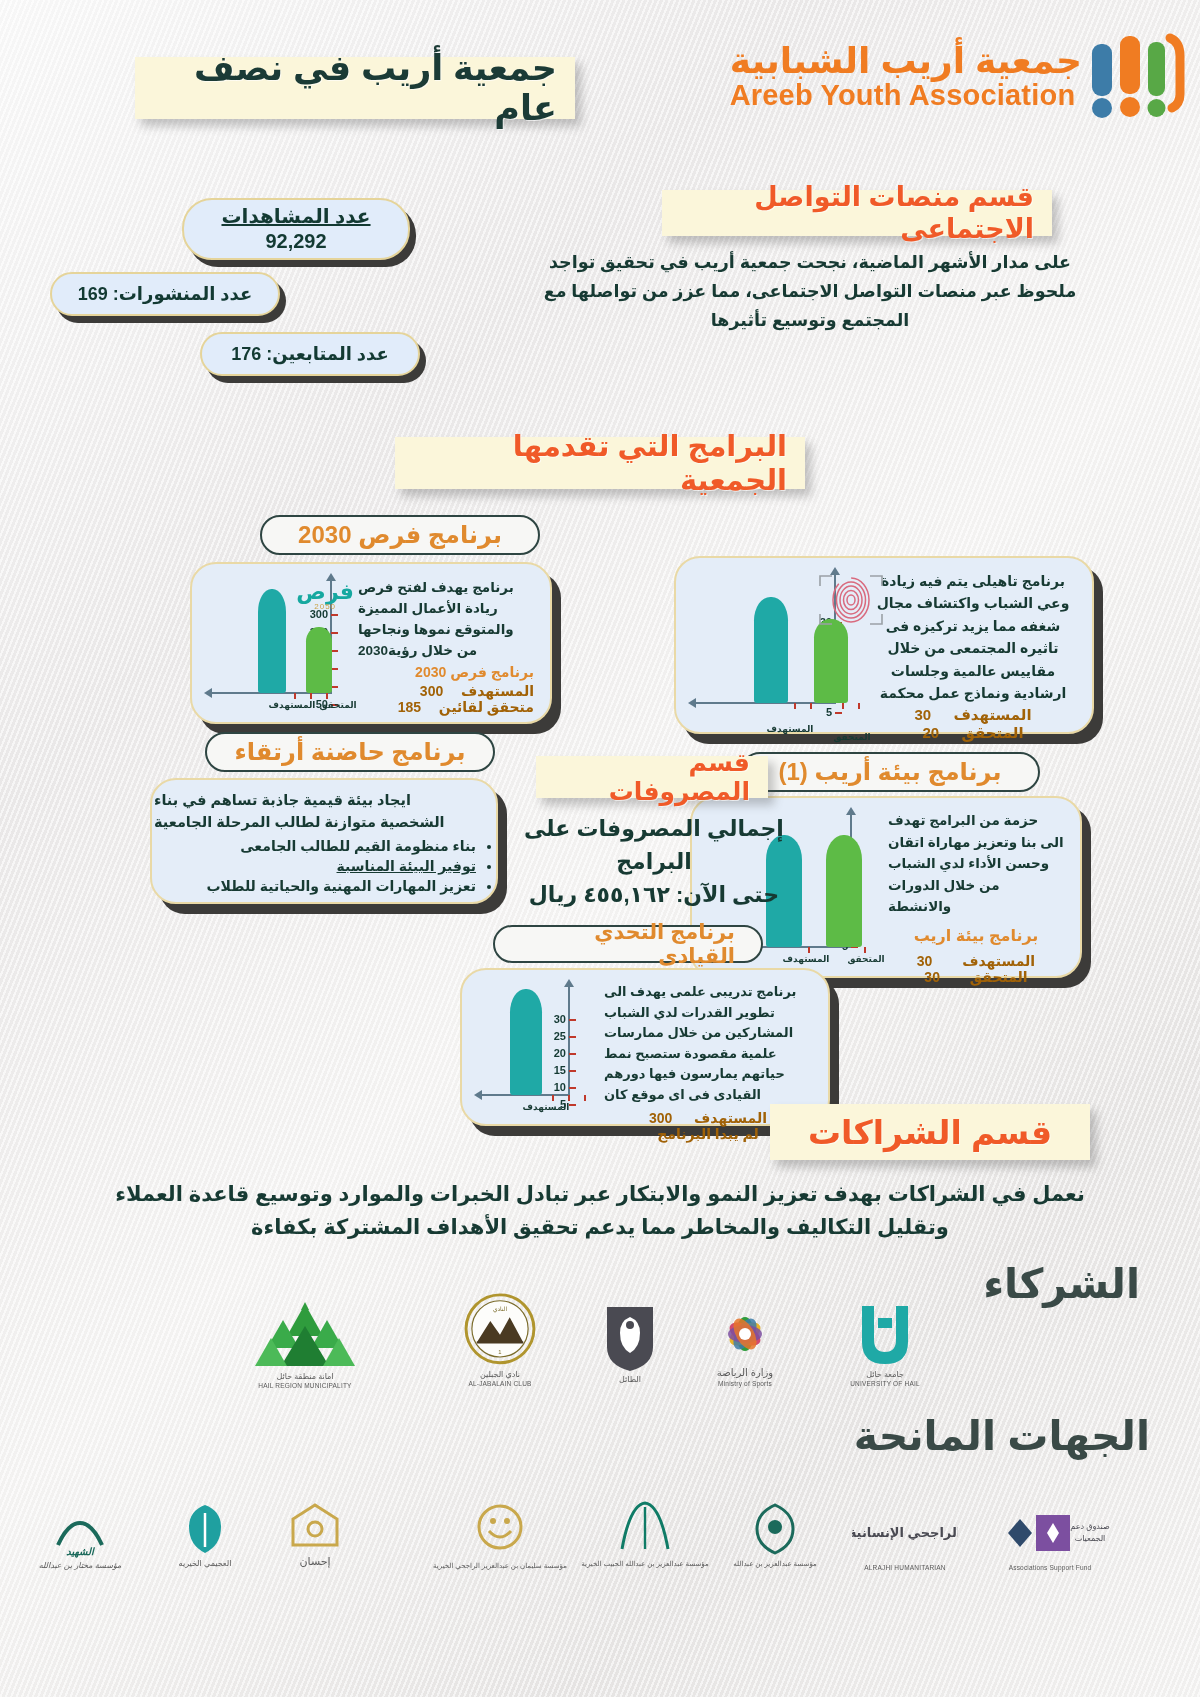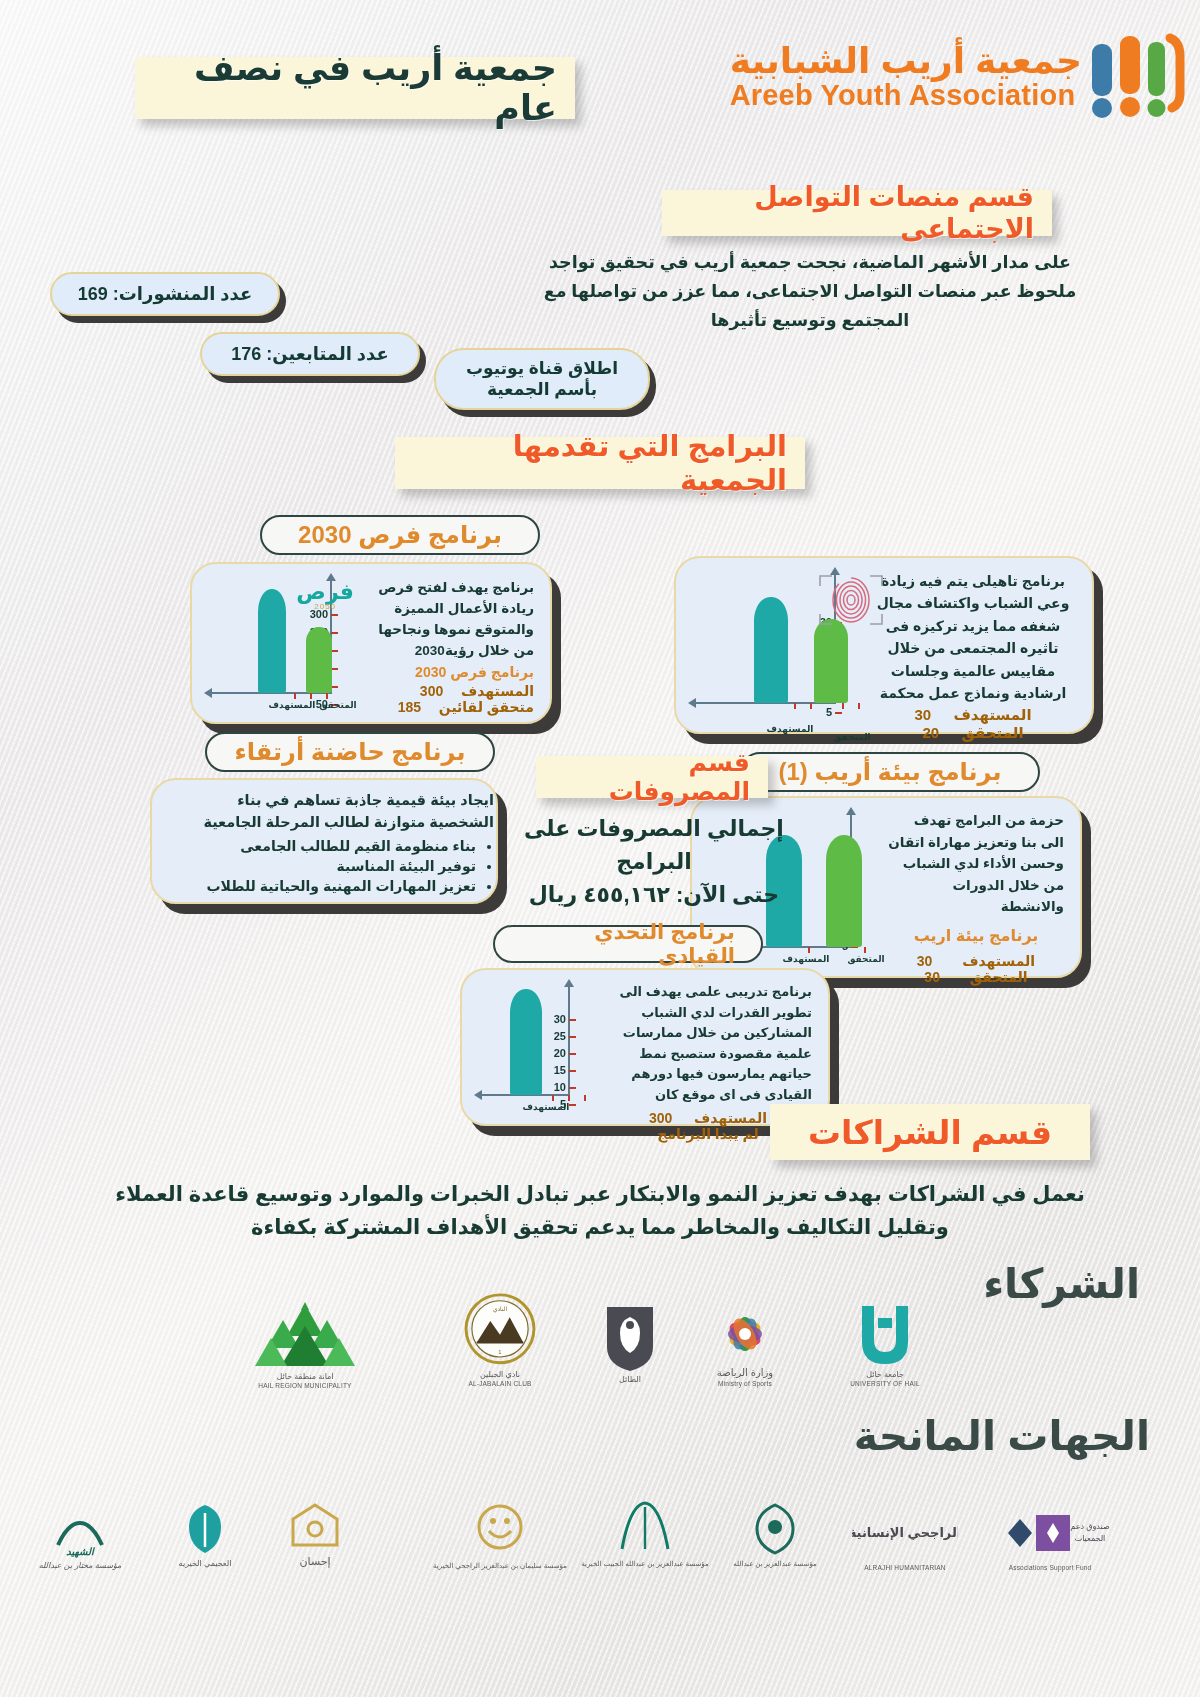--- a/index.html
+++ b/index.html
@@ -58,21 +58,21 @@
     border:2px solid #e5d49a;
     border-radius:30px;
     box-shadow: 6px 7px 0 #3c3b39;
     display:flex;align-items:center;justify-content:center;
     color:#133a33;font-weight:bold;
     text-align:center;
     line-height:1.25;
   }
   .body-ar{
     color:#173a33; font-weight:bold; line-height:1.65;
-    text-align:right;
+    text-align:left;
   }
   .orange-sub{ color:#e08a2e; font-weight:bold; }
 
   
   .chart { position:relative; }
   .chart .yaxis-line{
     position:absolute; left:auto; right:26px; top:4px; bottom:16px;
     width:2px; background:#5f7a8c;
   }
   .chart .yaxis-line:after{
@@ -145,35 +145,35 @@
   <div class="abs yellowbar" style="right:625px; top:57px; width:440px; height:62px;">
     <span class="t" style="font-size:35px; color:#1b3b36;">جمعية أريب في نصف عام</span>
   </div>
 
   <div class="abs yellowbar" style="right:148px; top:190px; width:390px; height:46px;">
     <span class="t" style="font-size:27px;">قسم منصات التواصل الاجتماعى</span>
   </div>
 
   <div class="abs body-ar" style="right:110px; top:248px; width:560px; font-size:17.5px; text-align:center;">على مدار الأشهر الماضية، نجحت جمعية أريب في تحقيق تواجد ملحوظ عبر منصات التواصل الاجتماعى، مما عزز من تواصلها مع المجتمع وتوسيع تأثيرها</div>
 
+  <div class="abs bluebubble" style="right:790px; top:198px; width:228px; height:62px; font-size:20px;">
+    <div>
+      <div style="text-decoration:underline;">عدد المشاهدات</div>
+      <div>92,292</div>
+    </div>
+  </div>
 
   <div class="abs bluebubble" style="right:920px; top:272px; width:230px; height:44px; font-size:18px;">
     <span>عدد المنشورات: 169</span>
   </div>
 
   <div class="abs bluebubble" style="right:780px; top:332px; width:220px; height:44px; font-size:18px;">
     <span>عدد المتابعين: 176</span>
   </div>
 
-  <div class="abs bluebubble" style="right:550px; top:348px; width:216px; height:62px; font-size:17px;">
-    <div>
-      <div>اطلاق قناة يوتيوب</div>
-      <div>بأسم الجمعية</div>
-    </div>
-  </div>
 
   <div class="abs yellowbar" style="right:395px; top:437px; width:410px; height:52px;">
     <span class="t" style="font-size:29px;">البرامج التي تقدمها الجمعية</span>
   </div>
 
   <div class="abs pill" style="right:660px; top:515px; width:280px; height:40px;">
     <span class="t" style="font-size:24px;">برنامج فرص 2030</span>
   </div>
 
   <div class="abs card" style="right:648px; top:562px; width:362px; height:162px;">
@@ -313,21 +313,21 @@
 
   <div class="abs pill" style="right:705px; top:732px; width:290px; height:40px;">
     <span class="t" style="font-size:24px;">برنامج حاضنة أرتقاء</span>
   </div>
 
   <div class="abs card" style="right:702px; top:778px; width:348px; height:126px; padding:10px 2px;">
     <div class="body-ar" style="font-size:14.5px;line-height:1.5;">ايجاد بيئة قيمية جاذبة تساهم في بناء</div>
     <div class="body-ar" style="font-size:14.5px;line-height:1.5;">الشخصية متوازنة لطالب المرحلة الجامعية</div>
     <ul style="list-style:disc; padding-right:18px; margin-top:2px;">
       <li class="body-ar" style="font-size:14px;line-height:1.45;text-align:right;">بناء منظومة القيم للطالب الجامعى</li>
-      <li class="body-ar" style="font-size:14px;line-height:1.45;text-align:right;">توفير البيئة المناسبة</li>
+      <li class="body-ar" style="font-size:14px;line-height:1.45;text-align:right;text-decoration:underline;">توفير البيئة المناسبة</li>
       <li class="body-ar" style="font-size:14px;line-height:1.45;text-align:right;">تعزيز المهارات المهنية والحياتية للطلاب</li>
     </ul>
   </div>
 
   <div class="abs yellowbar" style="right:432px; top:756px; width:232px; height:42px;">
     <span class="t" style="font-size:25px;">قسم المصروفات</span>
   </div>
   <div class="abs" style="right:396px; top:812px; width:300px; text-align:center;">
     <div style="font-size:22px;font-weight:bold;color:#173a33;line-height:1.5;">إجمالي المصروفات على البرامج</div>
     <div style="font-size:22px;font-weight:bold;color:#173a33;line-height:1.5;">حتى الآن: ٤٥٥,١٦٢ ريال سعودي</div>

